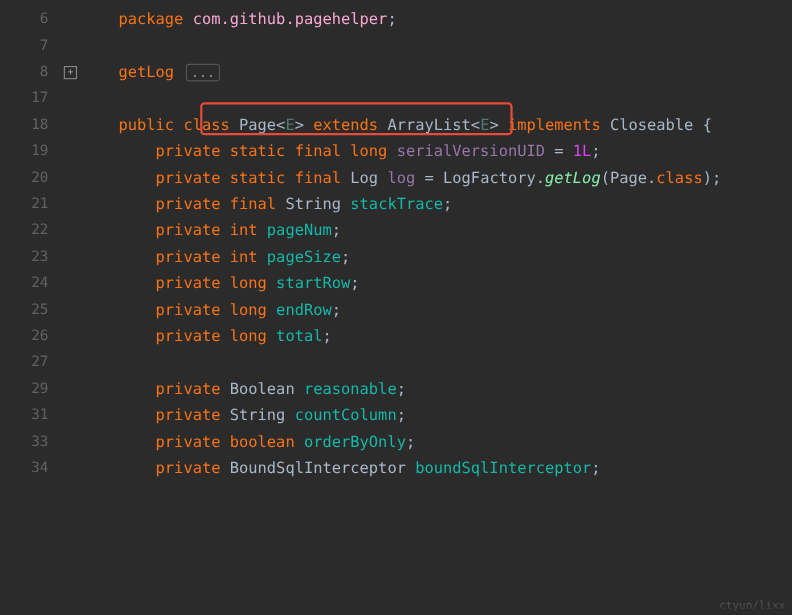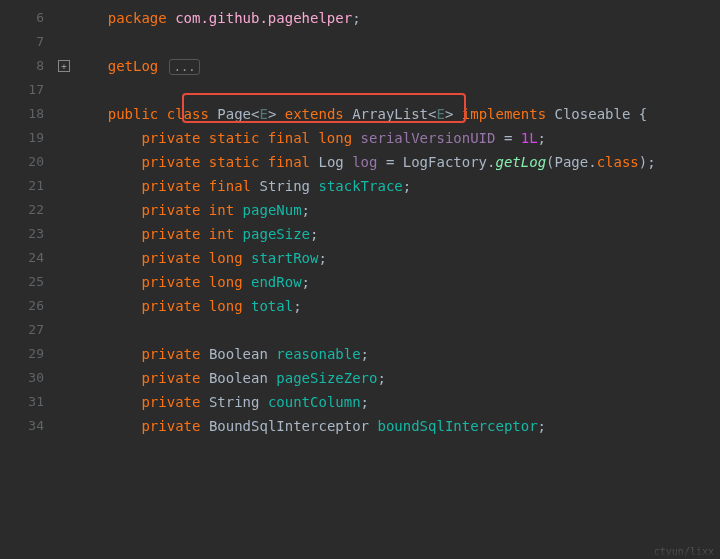--- a/index.html
+++ b/index.html
@@ -46,19 +46,19 @@
     <div class="row"><div class="gutter">19</div><div class="icon-col"></div><div class="code">        <span class="kw">private static final long </span><span class="str-italic">serialVersionUID</span><span class="punct"> = </span><span class="num">1L</span><span class="punct">;</span></div></div>
     <div class="row"><div class="gutter">20</div><div class="icon-col"></div><div class="code">        <span class="kw">private static final </span><span class="type">Log </span><span class="str-italic">log</span><span class="punct"> = </span><span class="type">LogFactory.</span><span class="call">getLog</span><span class="punct">(</span><span class="type">Page.</span><span class="kw">class</span><span class="punct">)</span><span class="punct">;</span></div></div>
     <div class="row"><div class="gutter">21</div><div class="icon-col"></div><div class="code">        <span class="kw">private final </span><span class="type">String </span><span class="field">stackTrace</span><span class="punct">;</span></div></div>
     <div class="row"><div class="gutter">22</div><div class="icon-col"></div><div class="code">        <span class="kw">private int </span><span class="field">pageNum</span><span class="punct">;</span></div></div>
     <div class="row"><div class="gutter">23</div><div class="icon-col"></div><div class="code">        <span class="kw">private int </span><span class="field">pageSize</span><span class="punct">;</span></div></div>
     <div class="row"><div class="gutter">24</div><div class="icon-col"></div><div class="code">        <span class="kw">private long </span><span class="field">startRow</span><span class="punct">;</span></div></div>
     <div class="row"><div class="gutter">25</div><div class="icon-col"></div><div class="code">        <span class="kw">private long </span><span class="field">endRow</span><span class="punct">;</span></div></div>
     <div class="row"><div class="gutter">26</div><div class="icon-col"></div><div class="code">        <span class="kw">private long </span><span class="field">total</span><span class="punct">;</span></div></div>
     <div class="row"><div class="gutter">27</div><div class="icon-col"></div></div>
     <div class="row"><div class="gutter">29</div><div class="icon-col"></div><div class="code">        <span class="kw">private </span><span class="type">Boolean </span><span class="field">reasonable</span><span class="punct">;</span></div></div>
-    <div class="row"><div class="gutter">30</div><div class="icon-col"></div><div class="code">        <span class="kw">private </span><span class="type">Boolean </span><span class="field">pageSizeZero</span><span class="punct">;</span></div></div>
     <div class="row"><div class="gutter">31</div><div class="icon-col"></div><div class="code">        <span class="kw">private </span><span class="type">String </span><span class="field">countColumn</span><span class="punct">;</span></div></div>
+    <div class="row"><div class="gutter">33</div><div class="icon-col"></div><div class="code">        <span class="kw">private boolean </span><span class="field">orderByOnly</span><span class="punct">;</span></div></div>
     <div class="row"><div class="gutter">34</div><div class="icon-col"></div><div class="code">        <span class="kw">private </span><span class="type">BoundSqlInterceptor </span><span class="field">boundSqlInterceptor</span><span class="punct">;</span></div></div>
   </div>
 <div class="highlight-box" id="hlbox" style="top: 93px; left: 182px; width: 280px; height: 26px;"></div>
 <div class="watermark">ctyun/lixx</div>
 <div class="cut"></div>
 
 </body></html>

